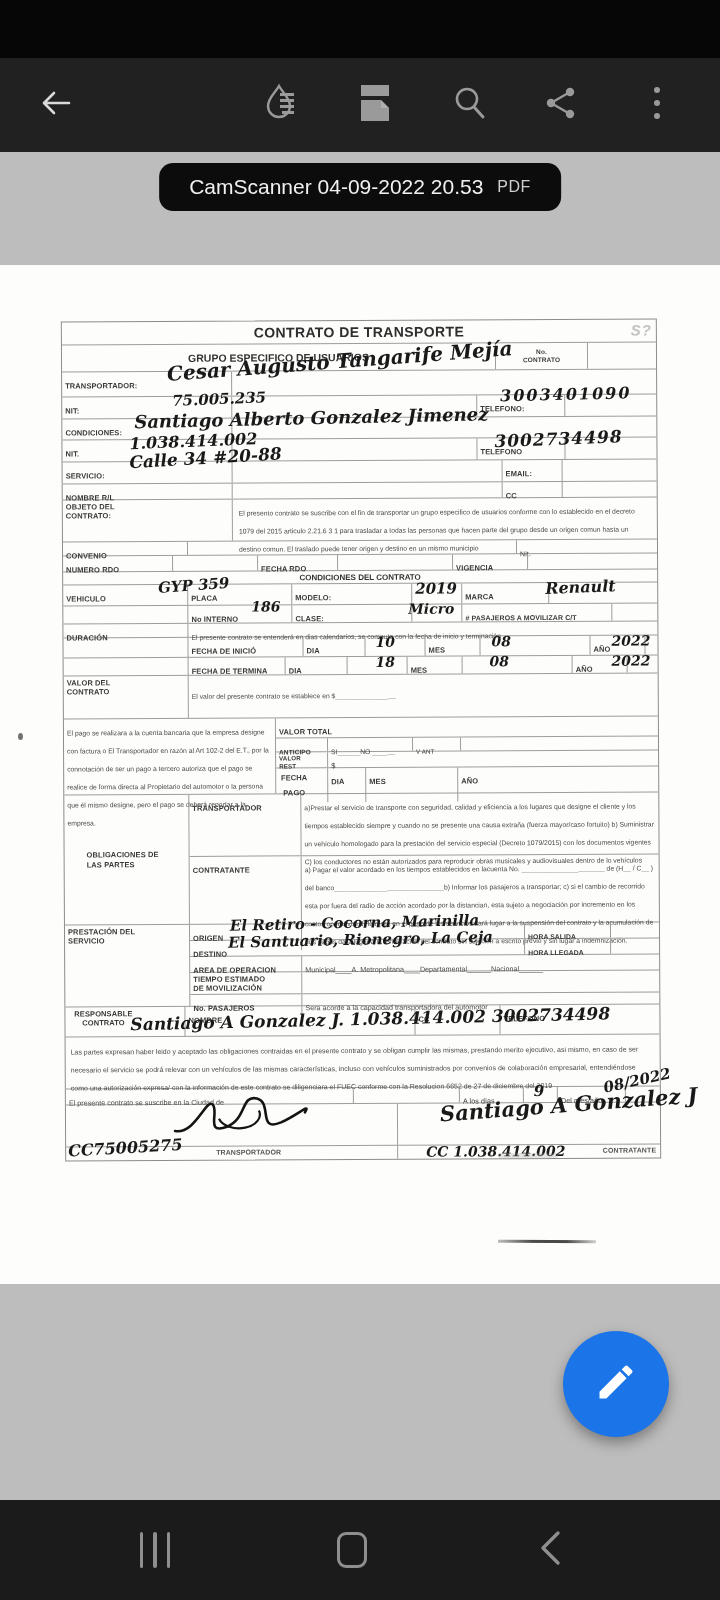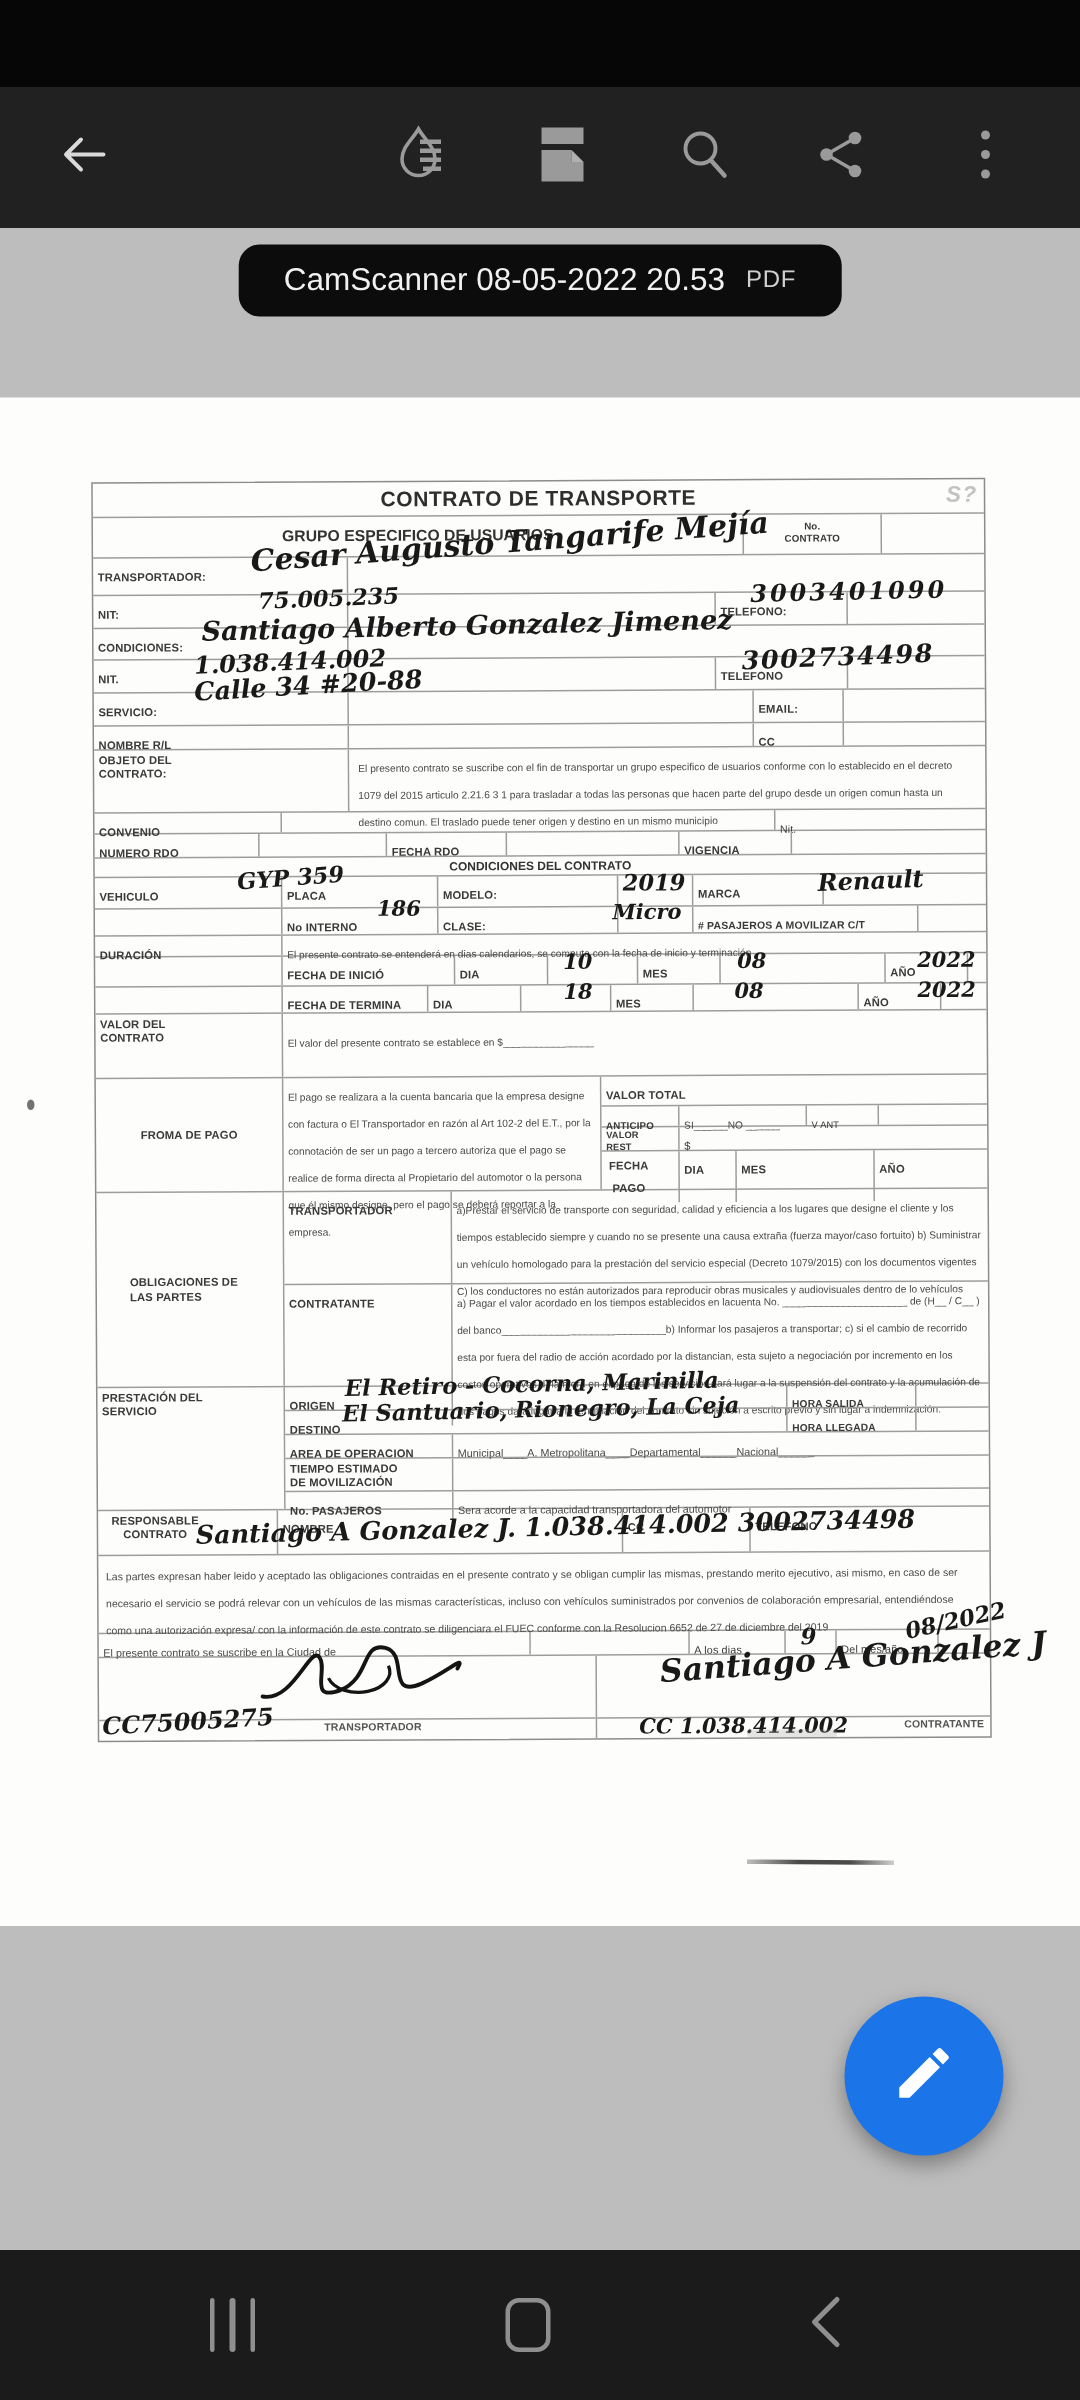--- a/index.html
+++ b/index.html
@@ -118,21 +118,21 @@
             <circle cx="6" cy="32" r="3"></circle>
           </g>
         </svg>
     </span>
   </div>
 </div>
 
 <div class="viewer">
 
   <div class="doc-pill">
-    <span class="t">CamScanner 08-05-2022 20.53</span>
+    <span class="t">CamScanner 04-09-2022 20.53</span>
     <span class="b">PDF</span>
   </div>
 
   <div class="page">
     <div class="form">
 
       <div class="r" style="height:23px;">
         <div class="cell last center" style="flex:1;">
           <span style="font-size:14px;font-weight:bold;color:#2e2e2e;letter-spacing:.4px;">CONTRATO DE TRANSPORTE</span>
         </div>
@@ -279,23 +279,20 @@
       <div class="r" style="height:43px;">
         <div class="cell" style="width:125px;">
             <span class="lbl" style="display:block;width:60px;">VALOR DEL CONTRATO</span>
           </div>
         <div class="cell last" style="flex:1;display:flex;align-items:center;">
             <span class="p">El valor del presente contrato se establece en  $________________</span>
           </div>
       </div>
 
       <div class="r" style="height:76px;">
-        <div class="cell center" style="width:125px;">
-            <span class="lbl">FROMA DE PAGO</span>
-          </div>
         <div class="cell" style="width:212px;"><span class="p">El pago se realizara a la cuenta bancaria que la empresa designe con factura o El Transportador en razón al Art 102-2 del E.T., por la connotación de ser un pago a tercero autoriza que el pago se realice de forma directa al Propietario del automotor o la persona que él mismo designe, pero el pago se deberá reportar a la empresa.</span></div>
         <div class="col last">
           <div class="sr" style="height:20px;">
             <div class="cell last" style="flex:1;"><span class="lbl">VALOR TOTAL</span></div>
           </div>
           <div class="sr" style="height:14px;">
             <div class="cell" style="width:52px;"><span class="lbl" style="font-size:6.5px;">ANTICIPO</span></div>
             <div class="cell" style="width:85px;"><span class="p" style="white-space:nowrap;">SI______NO ______</span></div>
             <div class="cell" style="width:48px;"><span class="lbl" style="font-size:6.2px;font-weight:normal;">V ANT</span></div>
             <div class="cell last" style="flex:1;"></div>

